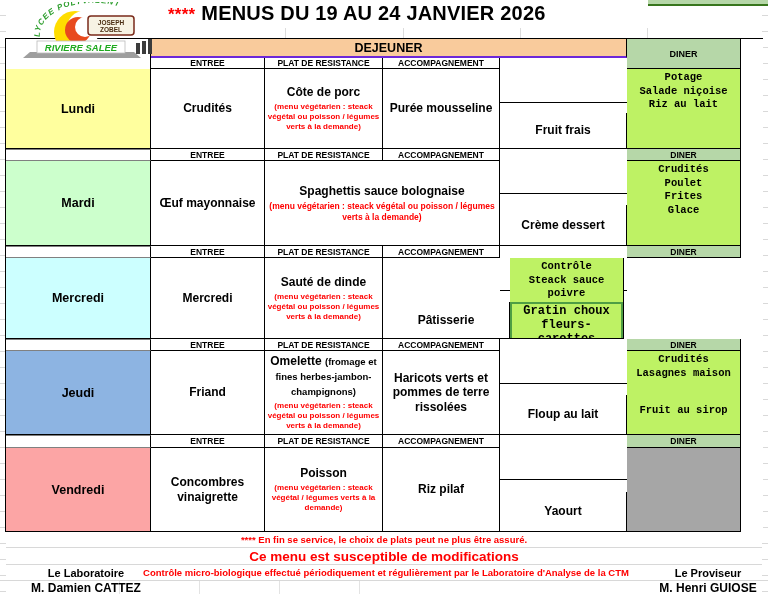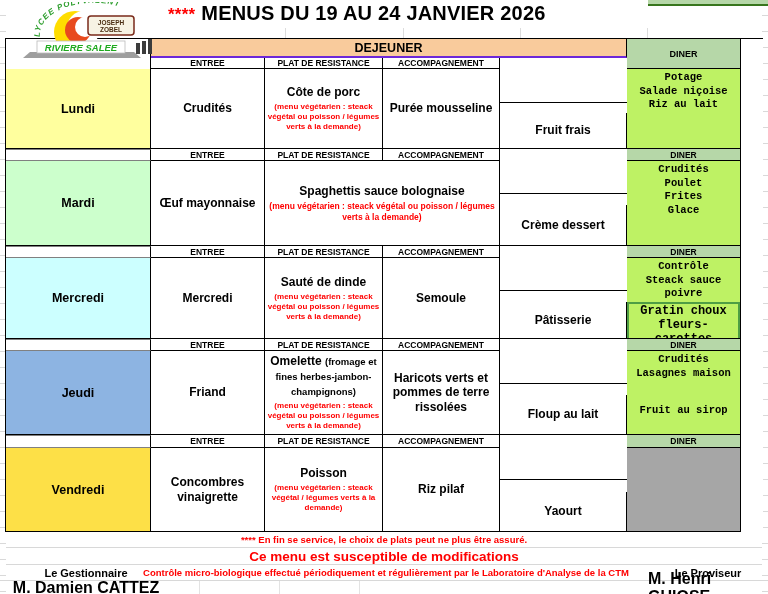--- a/index.html
+++ b/index.html
@@ -66,21 +66,21 @@
   .sel-box { position:relative; width:100%; border:2px solid #4f9e44; font-size:12px; line-height:1.15; padding:1px 2px; margin-top:1px; }
   .sel-handle { position:absolute; right:-3px; bottom:-3px; width:5px; height:5px; background:#2e7d32; border:1px solid #fff; }
   .compote-line { width:100%; border-bottom:1px solid #222; padding-bottom:1px; }
 
   
   .f-note { height:16px; border-bottom:1px solid #d8d8d8; color:#ff0000; font-size:9.5px;
     display:flex; align-items:center; justify-content:center; }
   .f-modif { height:17px; border-bottom:1px solid #d8d8d8; color:#ff0000; font-size:13.5px;
     display:flex; align-items:center; justify-content:center; }
   .f-sig1 { position:relative; height:16px; border-bottom:1px solid #d8d8d8; font-size:11px; }
-  .f-sig2 { position:relative; height:14px; border-bottom:1px solid #d8d8d8; font-size:16px;
+  .f-sig2 { position:relative; height:14px; border-bottom:1px solid #d8d8d8; font-size:12px;
     background:linear-gradient(to right,
       transparent 0 119px,#e3e3e3 119px 120px,transparent 120px 199px,#e3e3e3 199px 200px,
       transparent 200px 279px,#e3e3e3 279px 280px,transparent 280px 359px,#e3e3e3 359px 360px,transparent 360px);padding-left:45px; }
   .z-left  { position:absolute; left:0; width:172px; top:0; bottom:0; display:flex; align-items:center; justify-content:center; }
   .z-right { position:absolute; left:648px; width:120px; top:0; bottom:0; display:flex; align-items:center; justify-content:center; }
   .z-mid   { position:absolute; left:125px; width:522px; top:0; bottom:0; display:flex; align-items:center; justify-content:center;
              color:#ff0000; font-size:9.5px; white-space:nowrap; }
 </style>
 </head>
 <body>
@@ -186,21 +186,20 @@
       <div class="cell c-diner diner-lab">DINER</div>
     </div>
 
     <div class="row r-mercredi">
       <div class="cell c-day day-cell" style="background: rgb(204, 255, 255);">Mercredi</div>
       <div class="cell c-entree food">Mercredi</div>
       <div class="cell c-plat">
         <div class="dish">Sauté de dinde</div>
         <div class="veg-note">(menu végétarien : steack végétal ou poisson / légumes verts à la demande)</div>
       </div>
-      <div class="cell c-accomp food">Semoule</div>
       <div class="cell c-dessert food">Pâtisserie</div>
       <div class="cell c-diner diner-cell">
         <span>Contrôle</span>
         <span>Steack sauce poivre</span>
         <div class="sel-box">
           <span>Gratin choux fleurs-carottes</span>
           <span class="sel-handle"></span>
         </div>
         <div class="compote-line">
           <span>Compote</span>
@@ -236,36 +235,36 @@
     <div class="row strip strip-j">
       <div class="cell c-day"></div>
       <div class="cell c-entree">ENTREE</div>
       <div class="cell c-plat">PLAT DE RESISTANCE</div>
       <div class="cell c-accomp">ACCOMPAGNEMENT</div>
       <div class="cell c-dessert">DESSERT</div>
       <div class="cell c-diner diner-lab">DINER</div>
     </div>
 
     <div class="row r-vendredi">
-      <div class="cell c-day day-cell" style="background: #fde047;">Vendredi</div>
+      <div class="cell c-day day-cell" style="background: #fca5a5;">Vendredi</div>
       <div class="cell c-entree food">Concombres vinaigrette</div>
       <div class="cell c-plat">
         <div class="dish">Poisson</div>
         <div class="veg-note">(menu végétarien : steack végétal / légumes verts à la demande)</div>
       </div>
       <div class="cell c-accomp food">Riz pilaf</div>
       <div class="cell c-dessert food">Yaourt</div>
       <div class="cell c-diner diner-gray"></div>
     </div>
   </div>
 
   <div class="f-note">**** En fin se service, le choix de plats peut ne plus être assuré.</div>
   <div class="f-modif">Ce menu est susceptible de modifications</div>
   <div class="f-sig1">
-    <div class="z-left">Le Gestionnaire</div>
+    <div class="z-left">Le Laboratoire</div>
     <div class="z-mid">Contrôle micro-biologique effectué périodiquement et régulièrement par le Laboratoire d'Analyse de la CTM</div>
     <div class="z-right">Le Proviseur</div>
   </div>
   <div class="f-sig2">
     <div class="z-left">M. Damien CATTEZ</div>
     <div class="z-right">M. Henri GUIOSE</div>
   </div>
 </div>
 
 </body></html>

